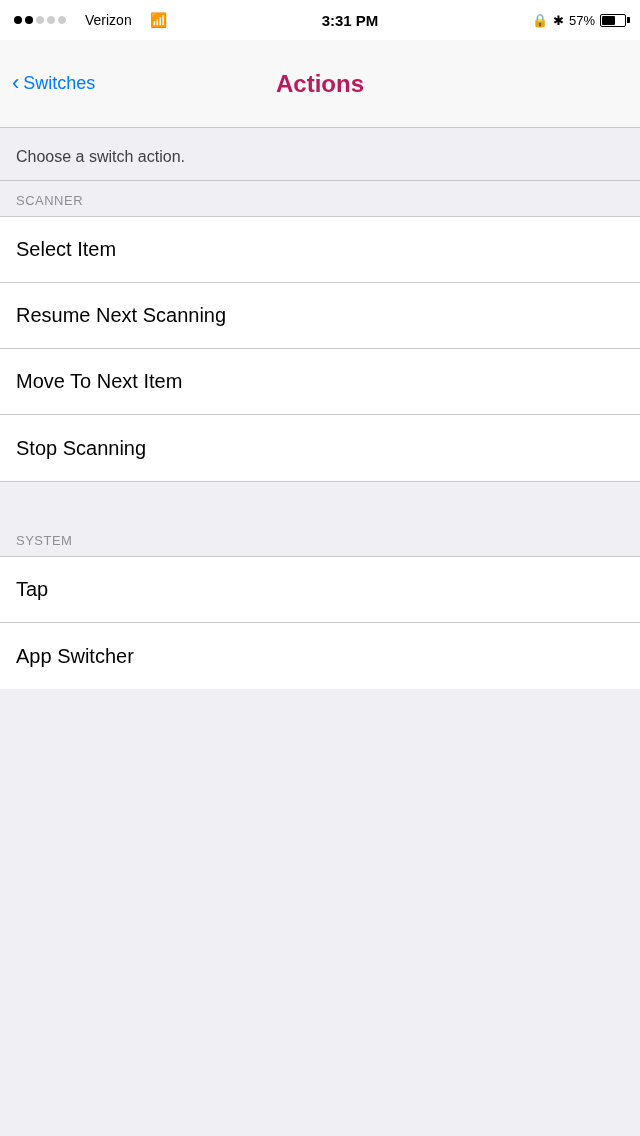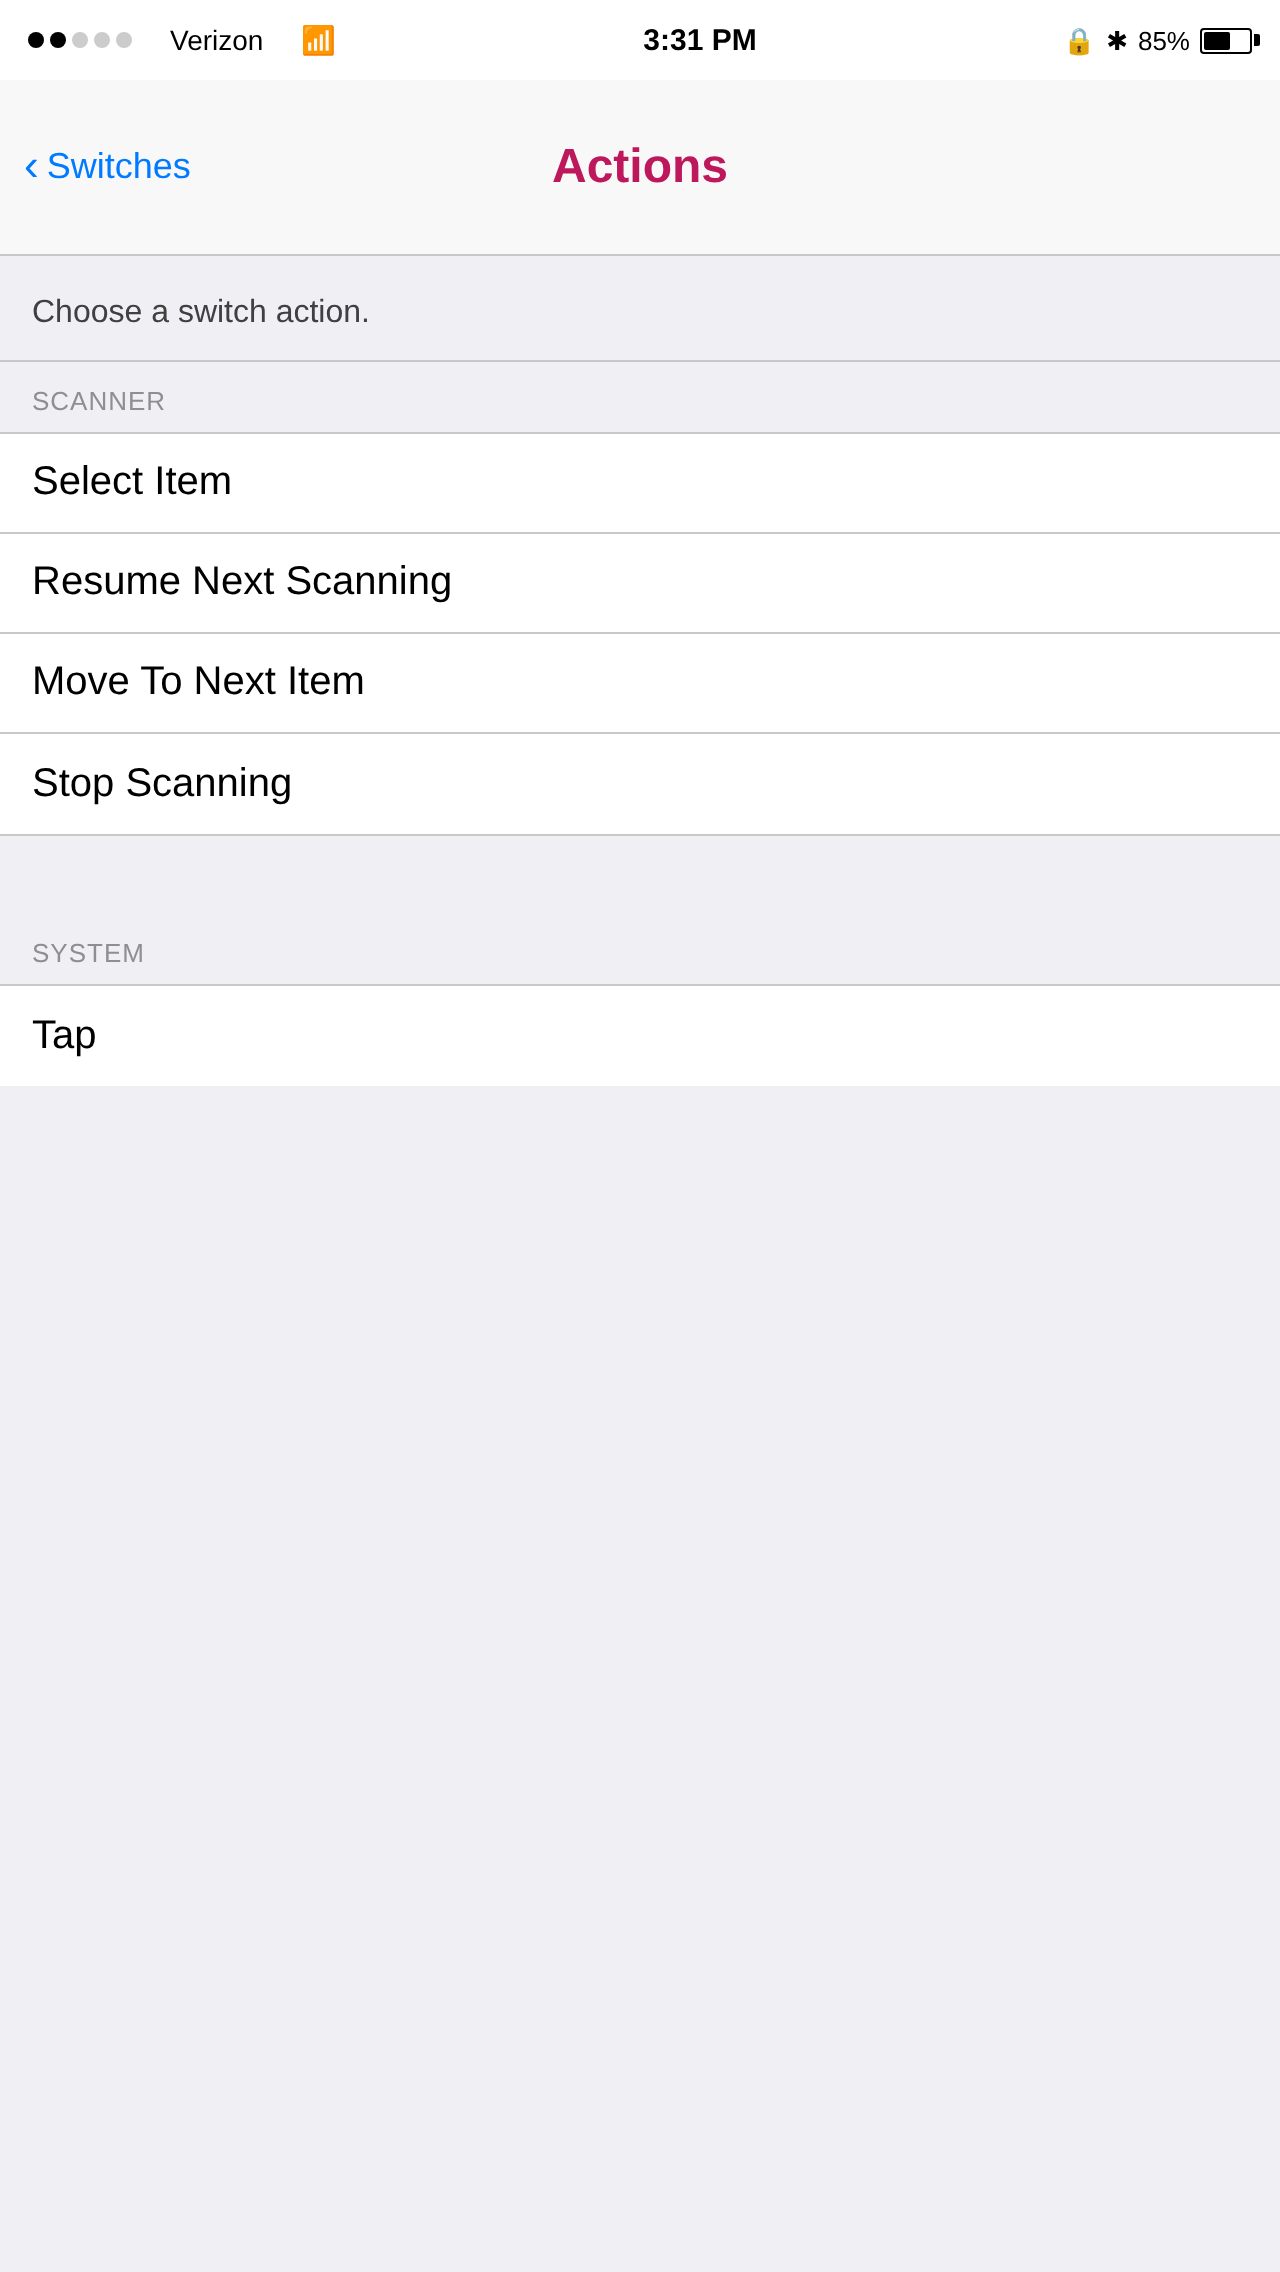--- a/index.html
+++ b/index.html
@@ -140,21 +140,21 @@
       text-transform: uppercase;
       border-bottom: 1px solid #c8c8c8;
     }
 
     
     .list-section {
       background: #fff;
     }
 
     .list-item {
-      height: 50px;
+      height: 66px;
       display: flex;
       align-items: center;
       padding: 0 16px;
       border-bottom: 1px solid #c8c8c8;
       background: #fff;
       cursor: pointer;
     }
     .list-item:last-child {
       border-bottom: none;
     }
@@ -175,21 +175,21 @@
       <div class="dot empty"></div>
       <div class="dot empty"></div>
     </div>
     <span class="carrier">Verizon</span>
     <span class="wifi-icon">📶</span>
   </div>
   <div class="status-center">3:31 PM</div>
   <div class="status-right">
     <span>🔒</span>
     <span>✱</span>
-    <span>85%</span>
+    <span>57%</span>
     <div class="battery-icon">
       <div class="battery-fill"></div>
     </div>
   </div>
 </div>
 
 <div class="nav-bar">
   <a class="nav-back">
     <span class="nav-back-chevron">‹</span>
     <span class="nav-back-text">Switches</span>
@@ -223,13 +223,16 @@
 <div style="height: 40px; background: #efeff4; border-top: 1px solid #c8c8c8;"></div>
 
 <div class="section-label">
   <span>SYSTEM</span>
 </div>
 
 <div class="list-section">
   <div class="list-item">
     <span class="list-item-text">Tap</span>
   </div>
+  <div class="list-item">
+    <span class="list-item-text">App Switcher</span>
+  </div>
 </div>
 
 </body></html>

